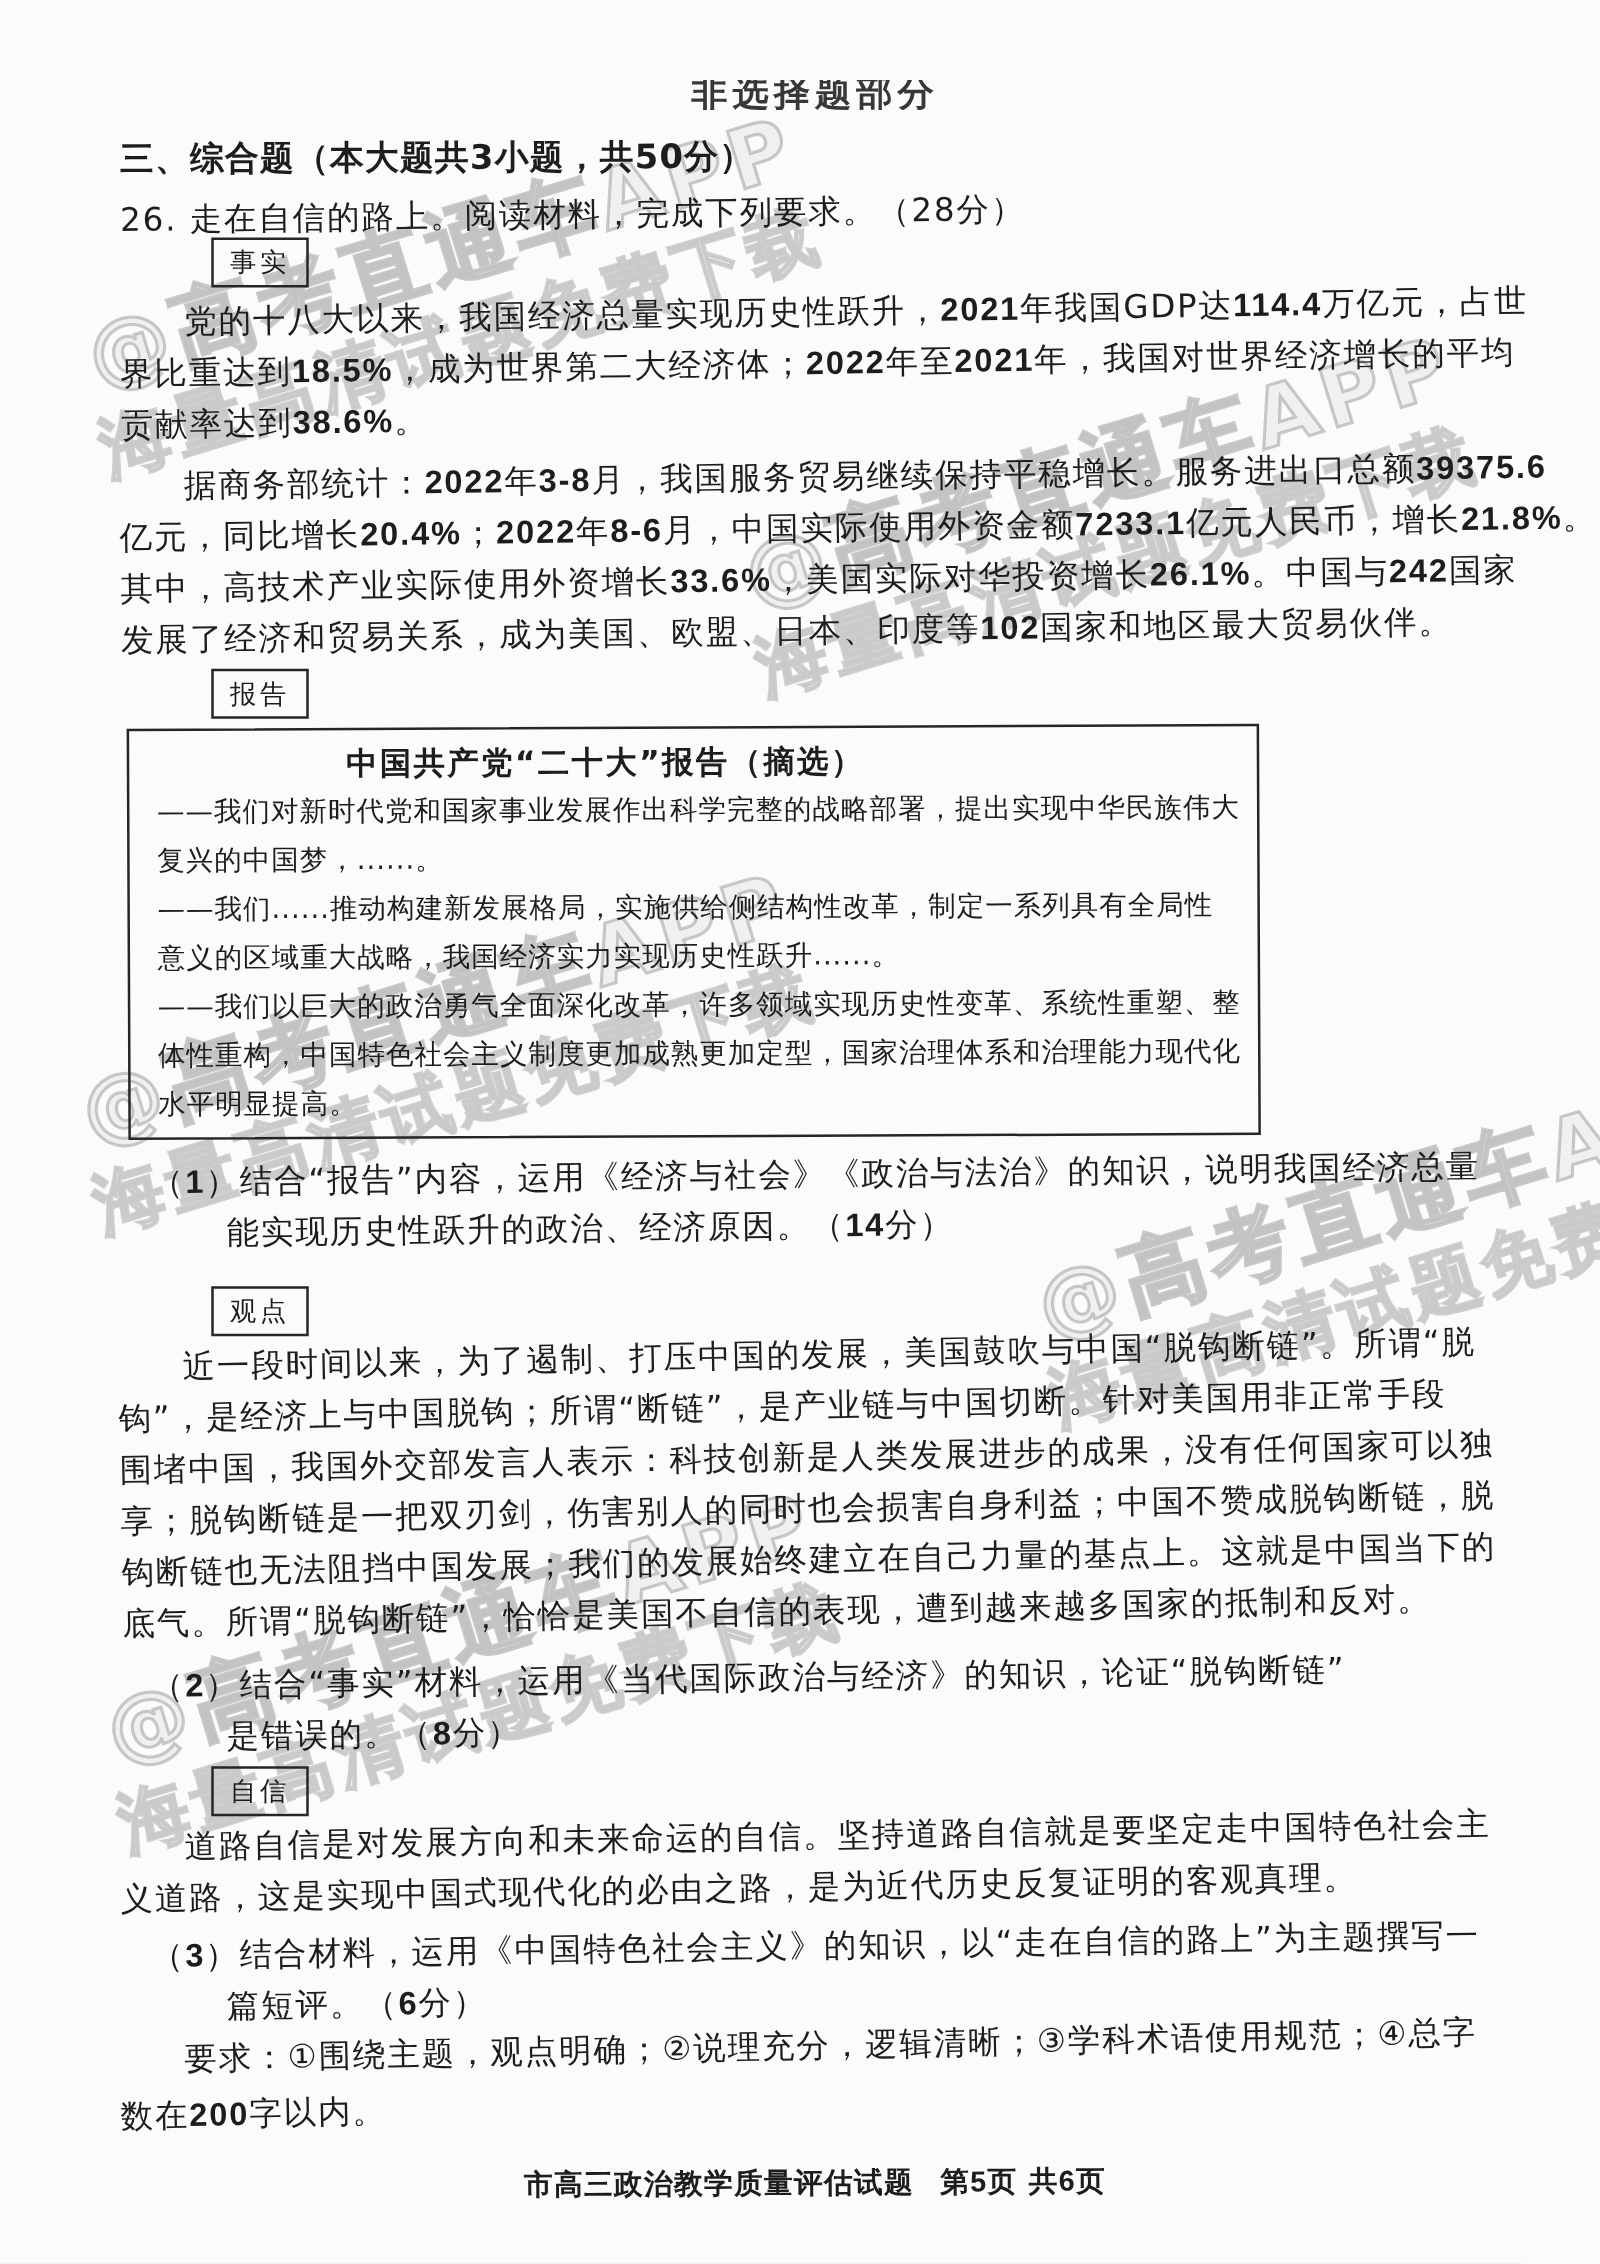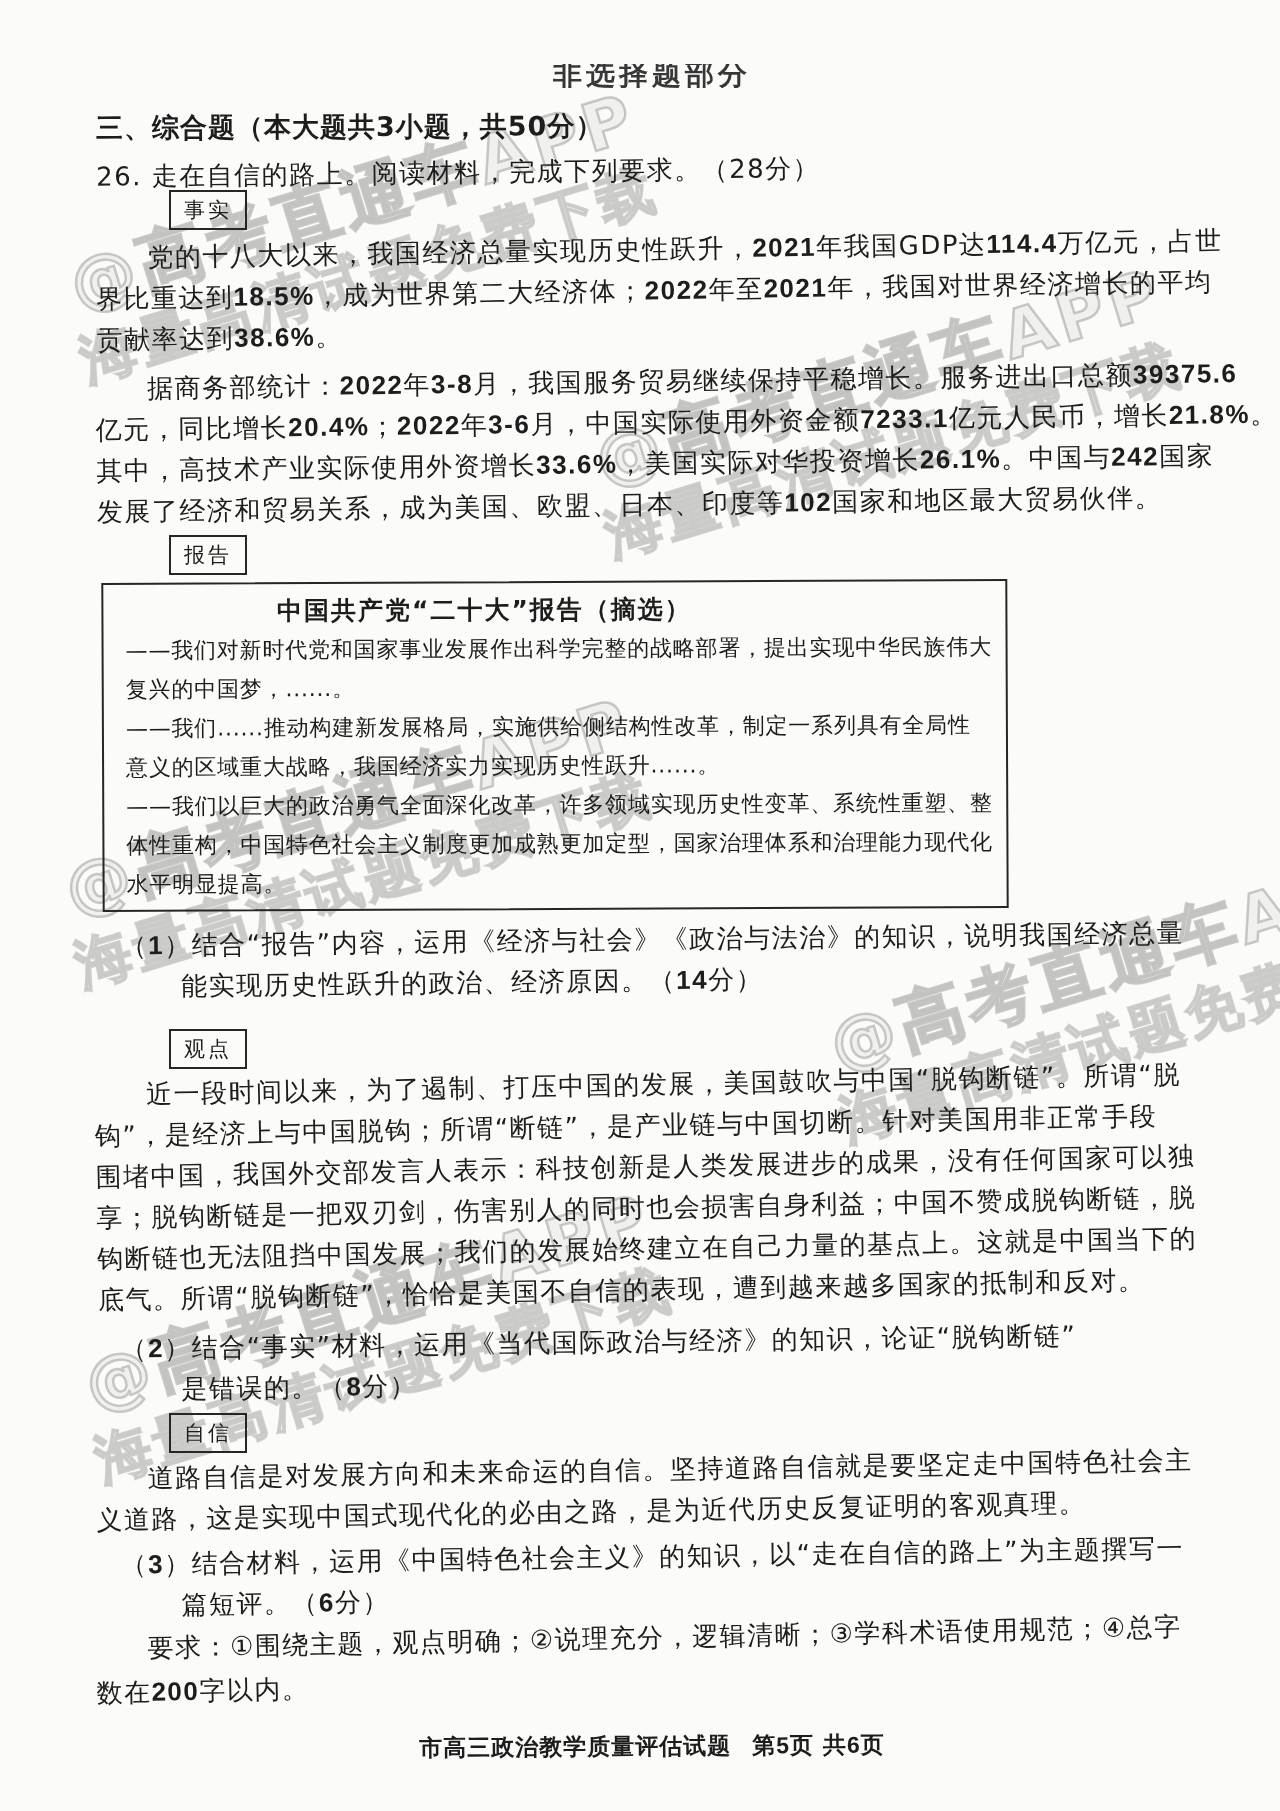--- a/index.html
+++ b/index.html
@@ -141,21 +141,21 @@
     </div>
 
     <div class="para rot-p1 tilt">
       <div class="ln ind">党的十八大以来，我国经济总量实现历史性跃升，<b>2021</b>年我国GDP达<b>114.4</b>万亿元，占世</div>
       <div class="ln">界比重达到<b>18.5%</b>，成为世界第二大经济体；<b>2022</b>年至<b>2021</b>年，我国对世界经济增长的平均</div>
       <div class="ln">贡献率达到<b>38.6%</b>。</div>
     </div>
 
     <div class="para2 rot-p2 tilt">
       <div class="ln ind">据商务部统计：<b>2022</b>年<b>3-8</b>月，我国服务贸易继续保持平稳增长。服务进出口总额<b>39375.6</b></div>
-      <div class="ln">亿元，同比增长<b>20.4%</b>；<b>2022</b>年<b>3-6</b>月，中国实际使用外资金额<b>7233.1</b>亿元人民币，增长<b>21.8%</b>。</div>
+      <div class="ln">亿元，同比增长<b>20.4%</b>；<b>2022</b>年<b>8-6</b>月，中国实际使用外资金额<b>7233.1</b>亿元人民币，增长<b>21.8%</b>。</div>
       <div class="ln">其中，高技术产业实际使用外资增长<b>33.6%</b>，美国实际对华投资增长<b>26.1%</b>。中国与<b>242</b>国家</div>
       <div class="ln">发展了经济和贸易关系，成为美国、欧盟、日本、印度等<b>102</b>国家和地区最大贸易伙伴。</div>
     </div>
 
     <div class="lb-wrap">
       <span class="label-box">报告</span>
     </div>
 
     <div class="report-box">
       <div class="report-title">中国共产党“二十大”报告（摘选）</div>

